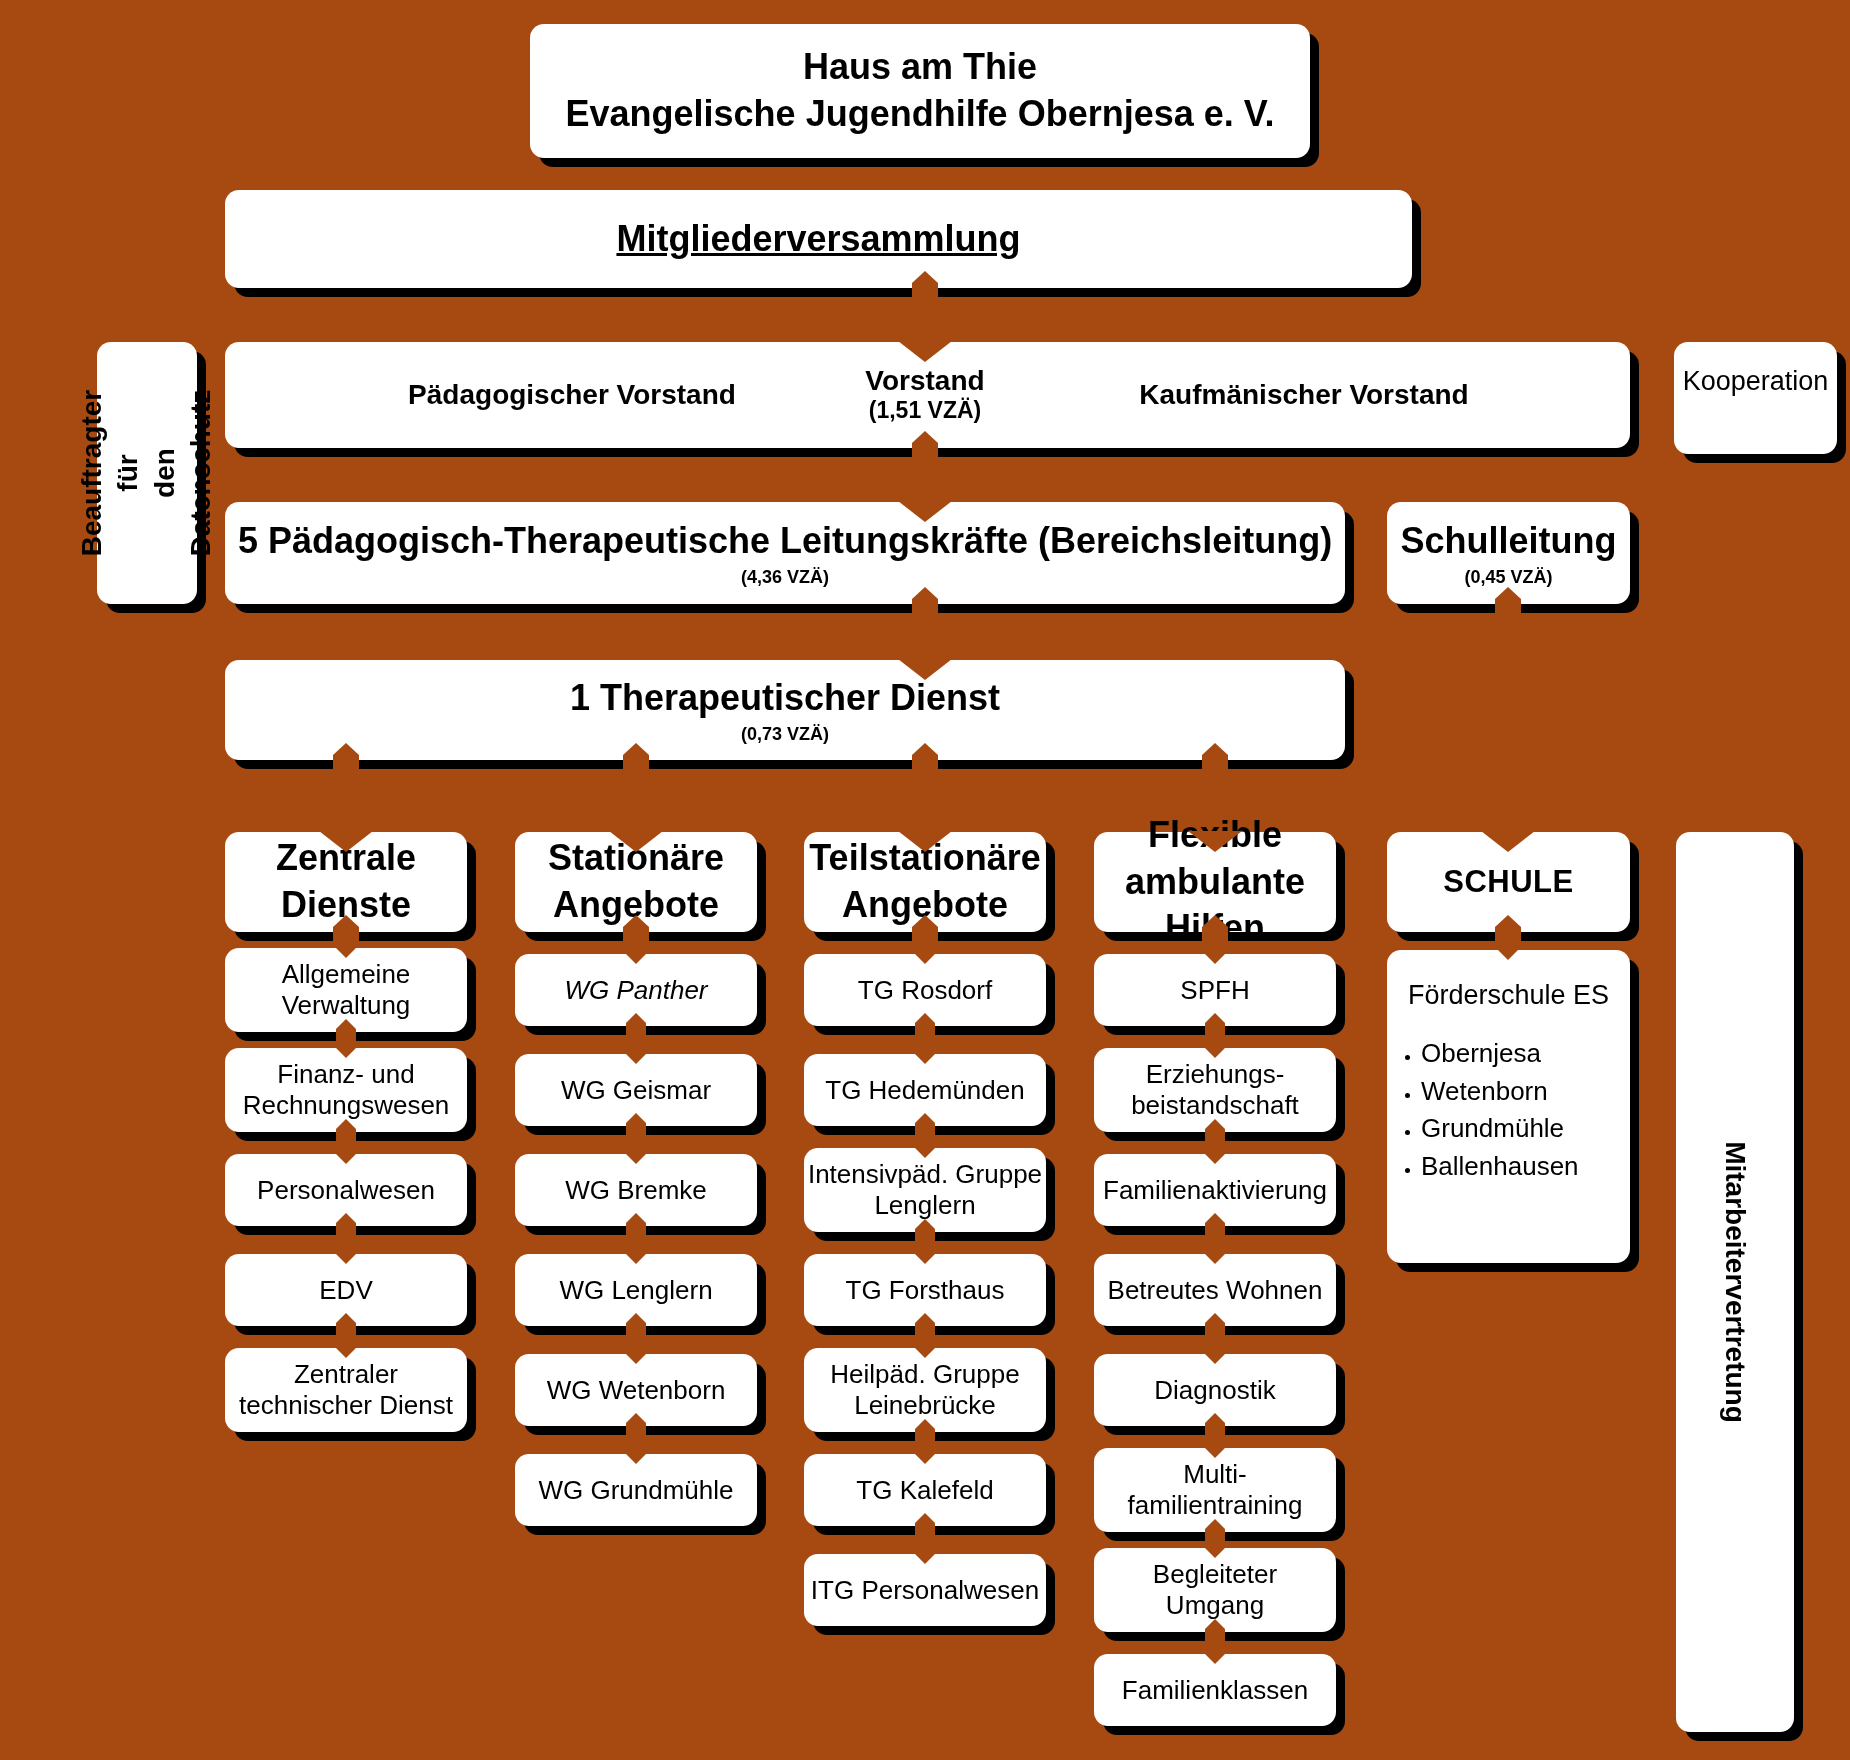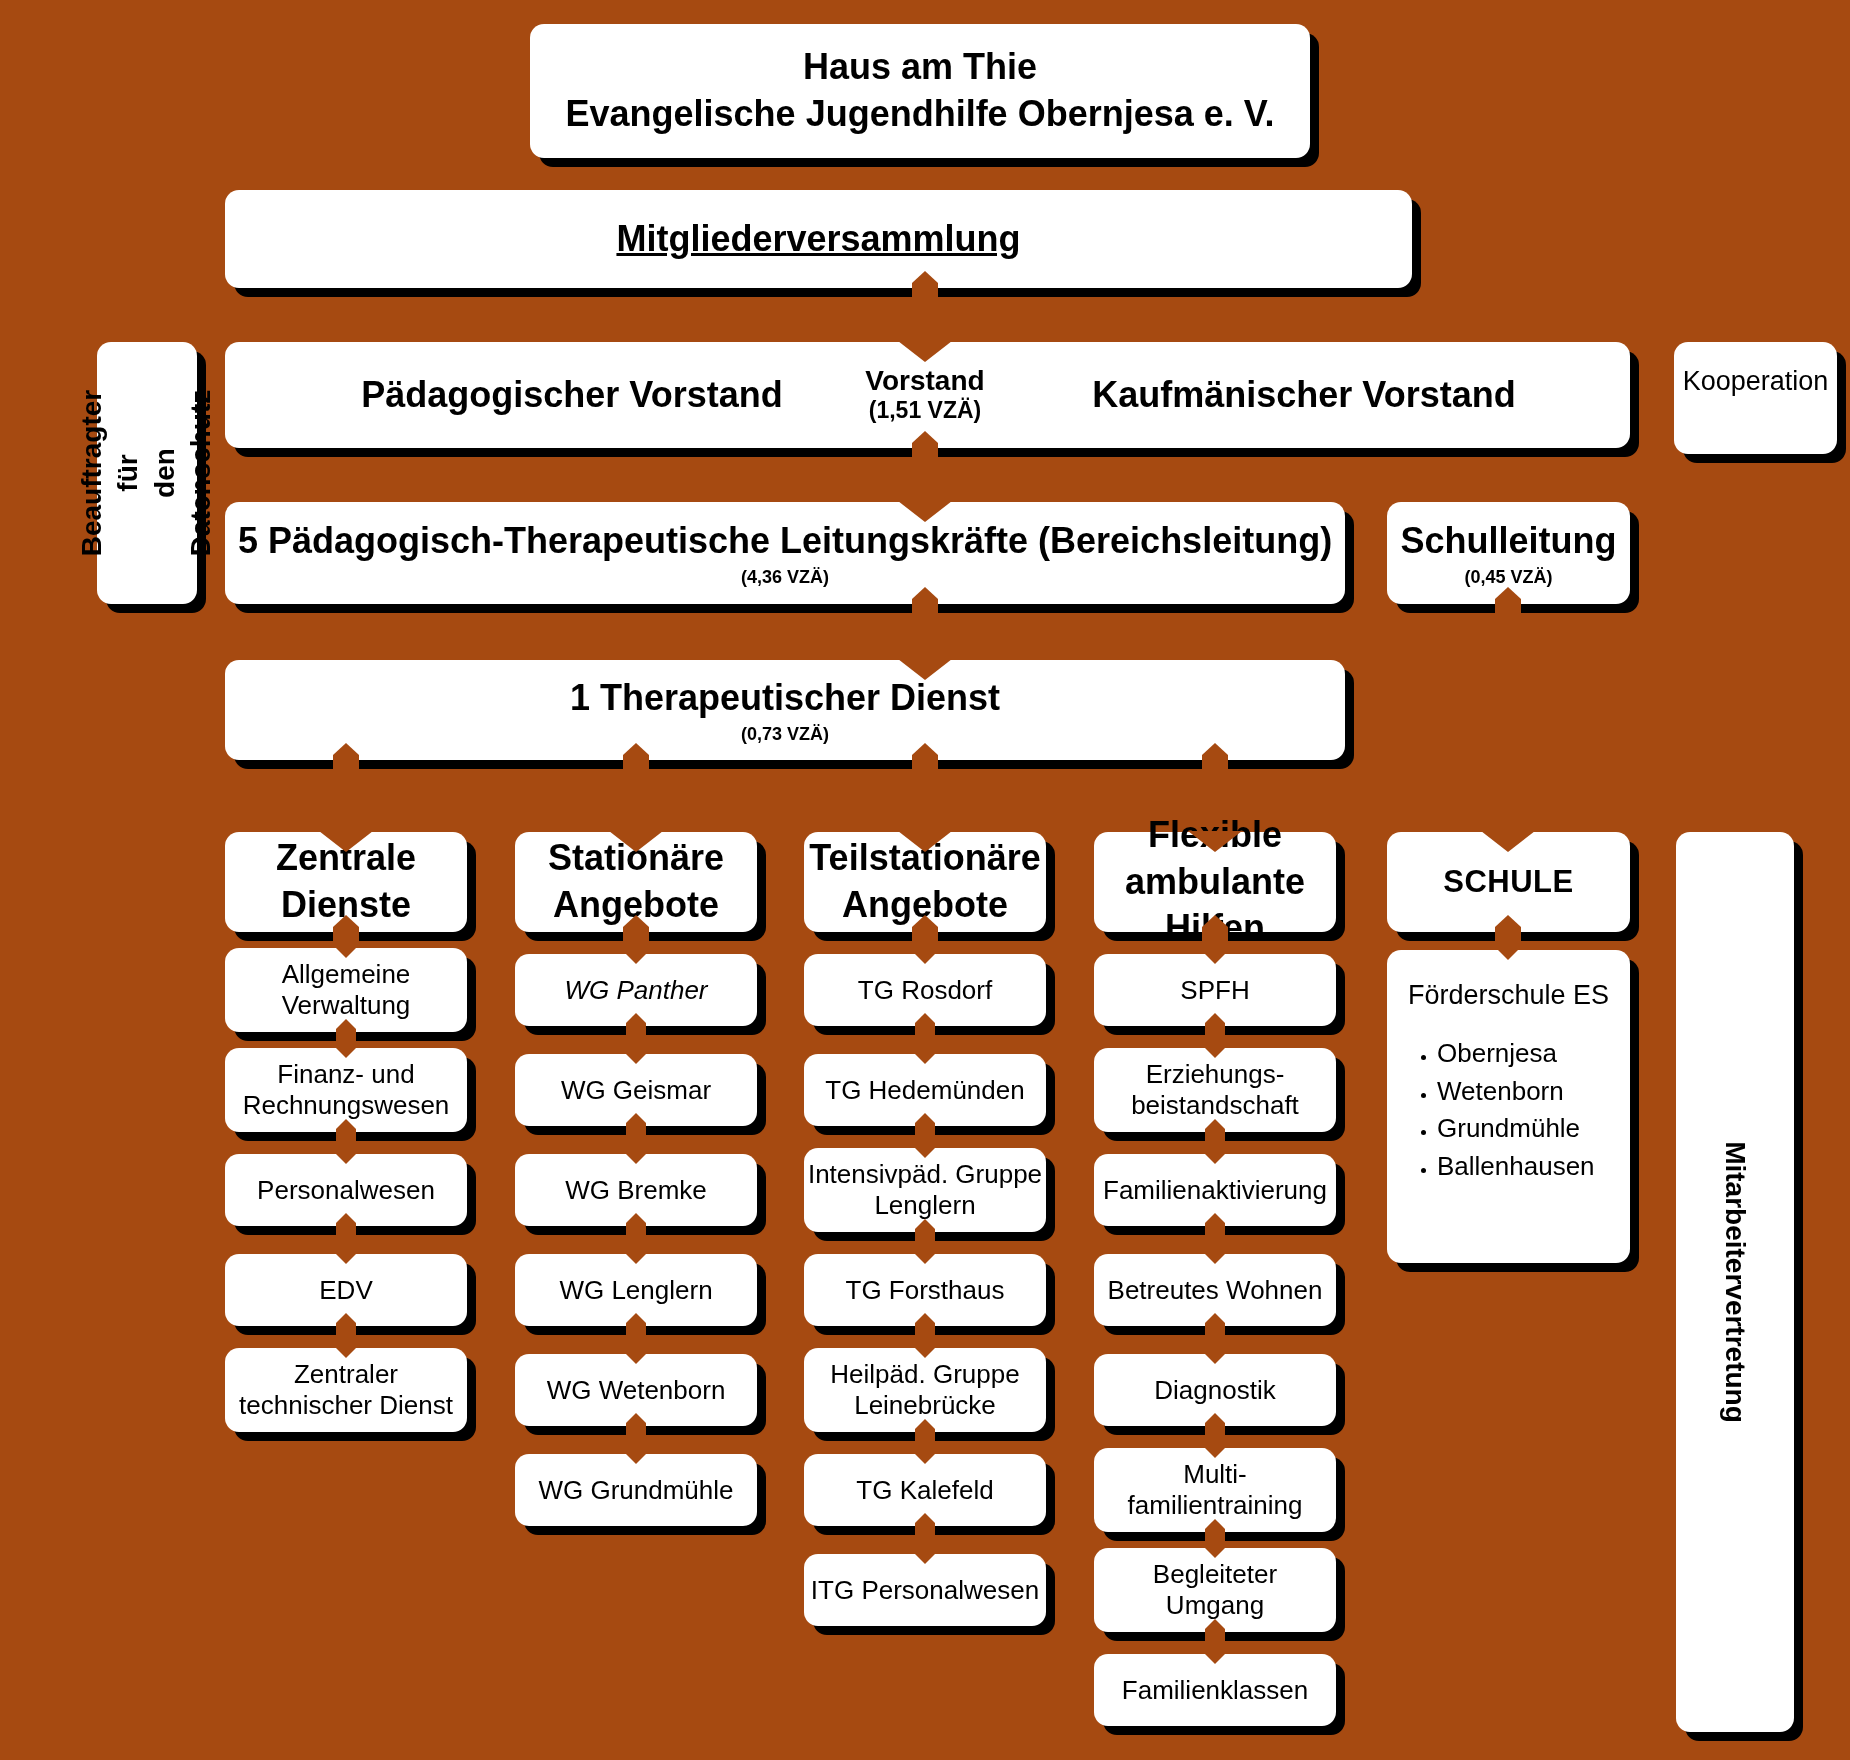--- a/index.html
+++ b/index.html
@@ -56,29 +56,29 @@
   }
   .vtext{
     position:absolute;top:50%;left:50%;
     transform:translate(-50%,-50%) rotate(-90deg);
     white-space:pre-line;text-align:center;
     font-weight:bold;font-size:28px;line-height:1.3;
   }
   .vtext.cw{transform:translate(-50%,-50%) rotate(90deg);white-space:nowrap;}
   
   .blbl{position:absolute;top:50%;transform:translate(-50%,-50%);
-    font-weight:bold;font-size:36px;white-space:nowrap;}
+    font-weight:bold;font-size:28px;white-space:nowrap;}
   .bcenter{position:absolute;top:50%;transform:translate(-50%,-50%);
     display:flex;flex-direction:column;align-items:center;}
   .bcenter .bt{font-weight:bold;font-size:28px;line-height:1.15;}
   .bcenter .bs{font-weight:bold;font-size:23px;line-height:1.2;}
   
   .prog{justify-content:flex-start;padding-top:28px;}
   .prog .t{font-weight:normal;font-size:27px;}
-  .prog ul{margin:22px 0 0 16px;padding:0 0 0 34px;list-style:disc;
+  .prog ul{margin:22px 0 0 0;padding:0 0 0 34px;list-style:disc;
     align-self:flex-start;text-align:left;}
   .prog li{font-size:26px;line-height:1.45;font-weight:normal;}
   .prog li::marker{font-size:60%;}
 </style>
 </head>
 <body>
 
 <div class="canvas">
 
   <div class="box bold" style="left:530px;top:24px;width:780px;height:134px;">

